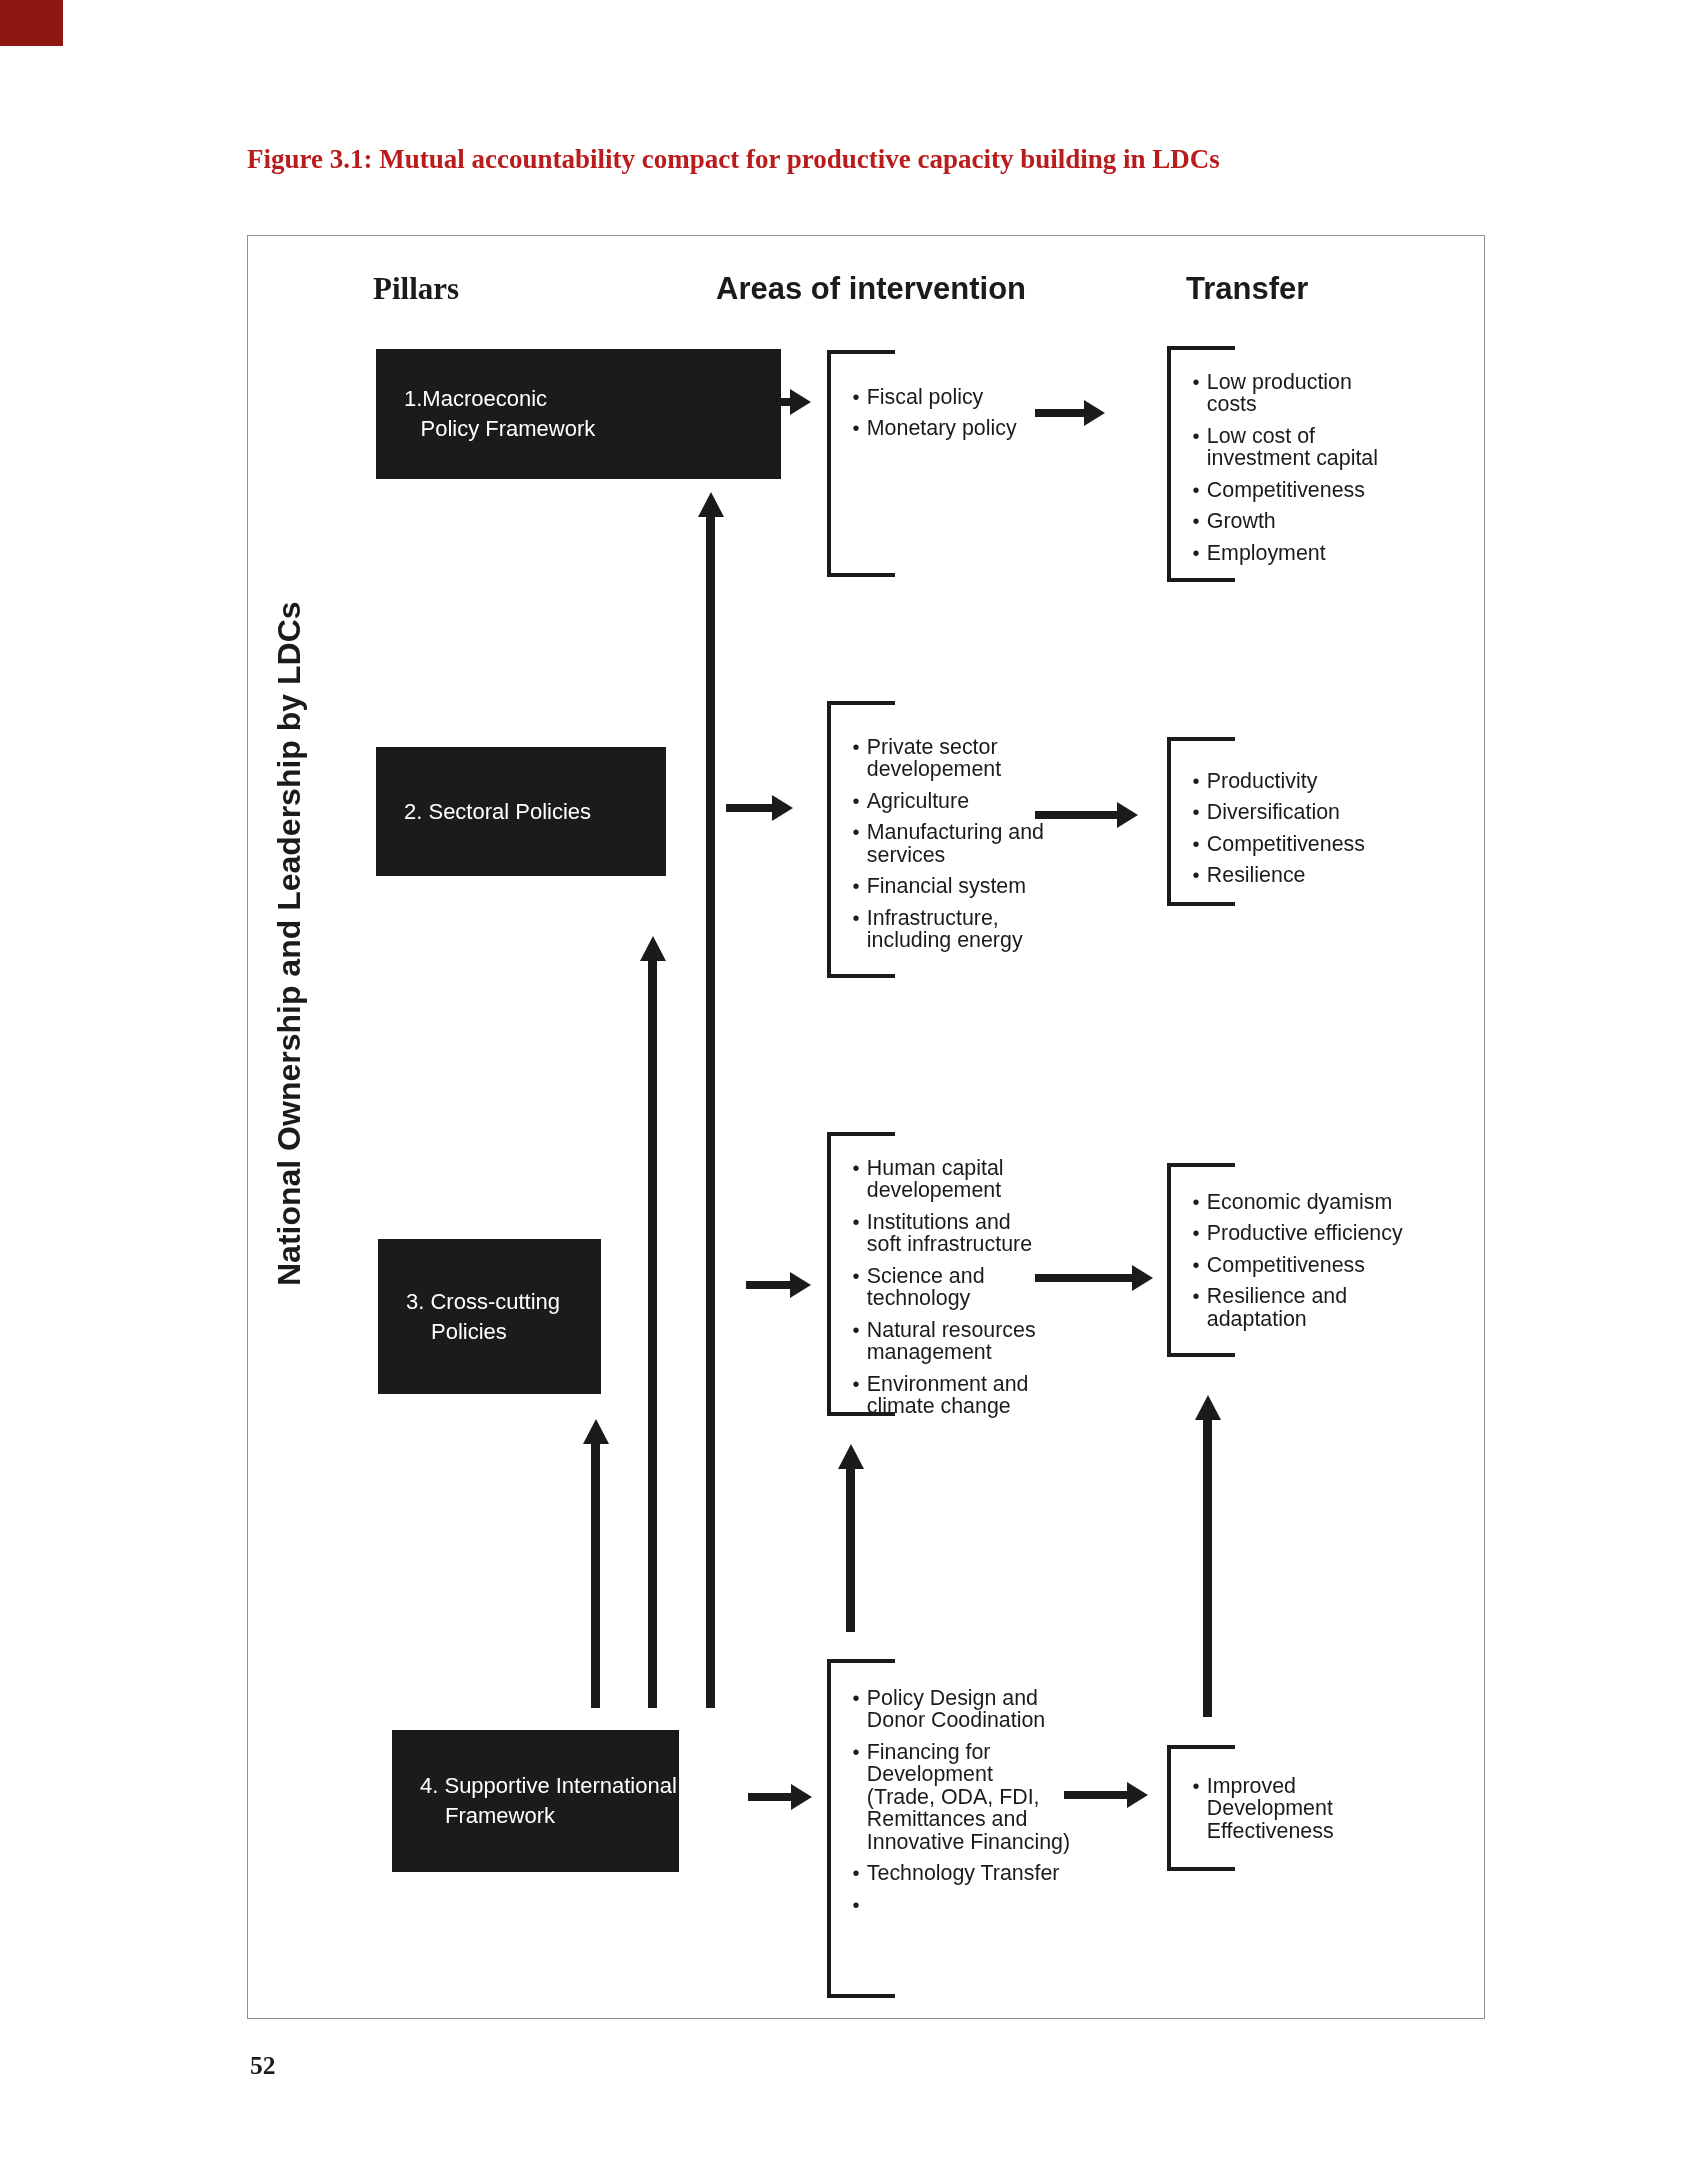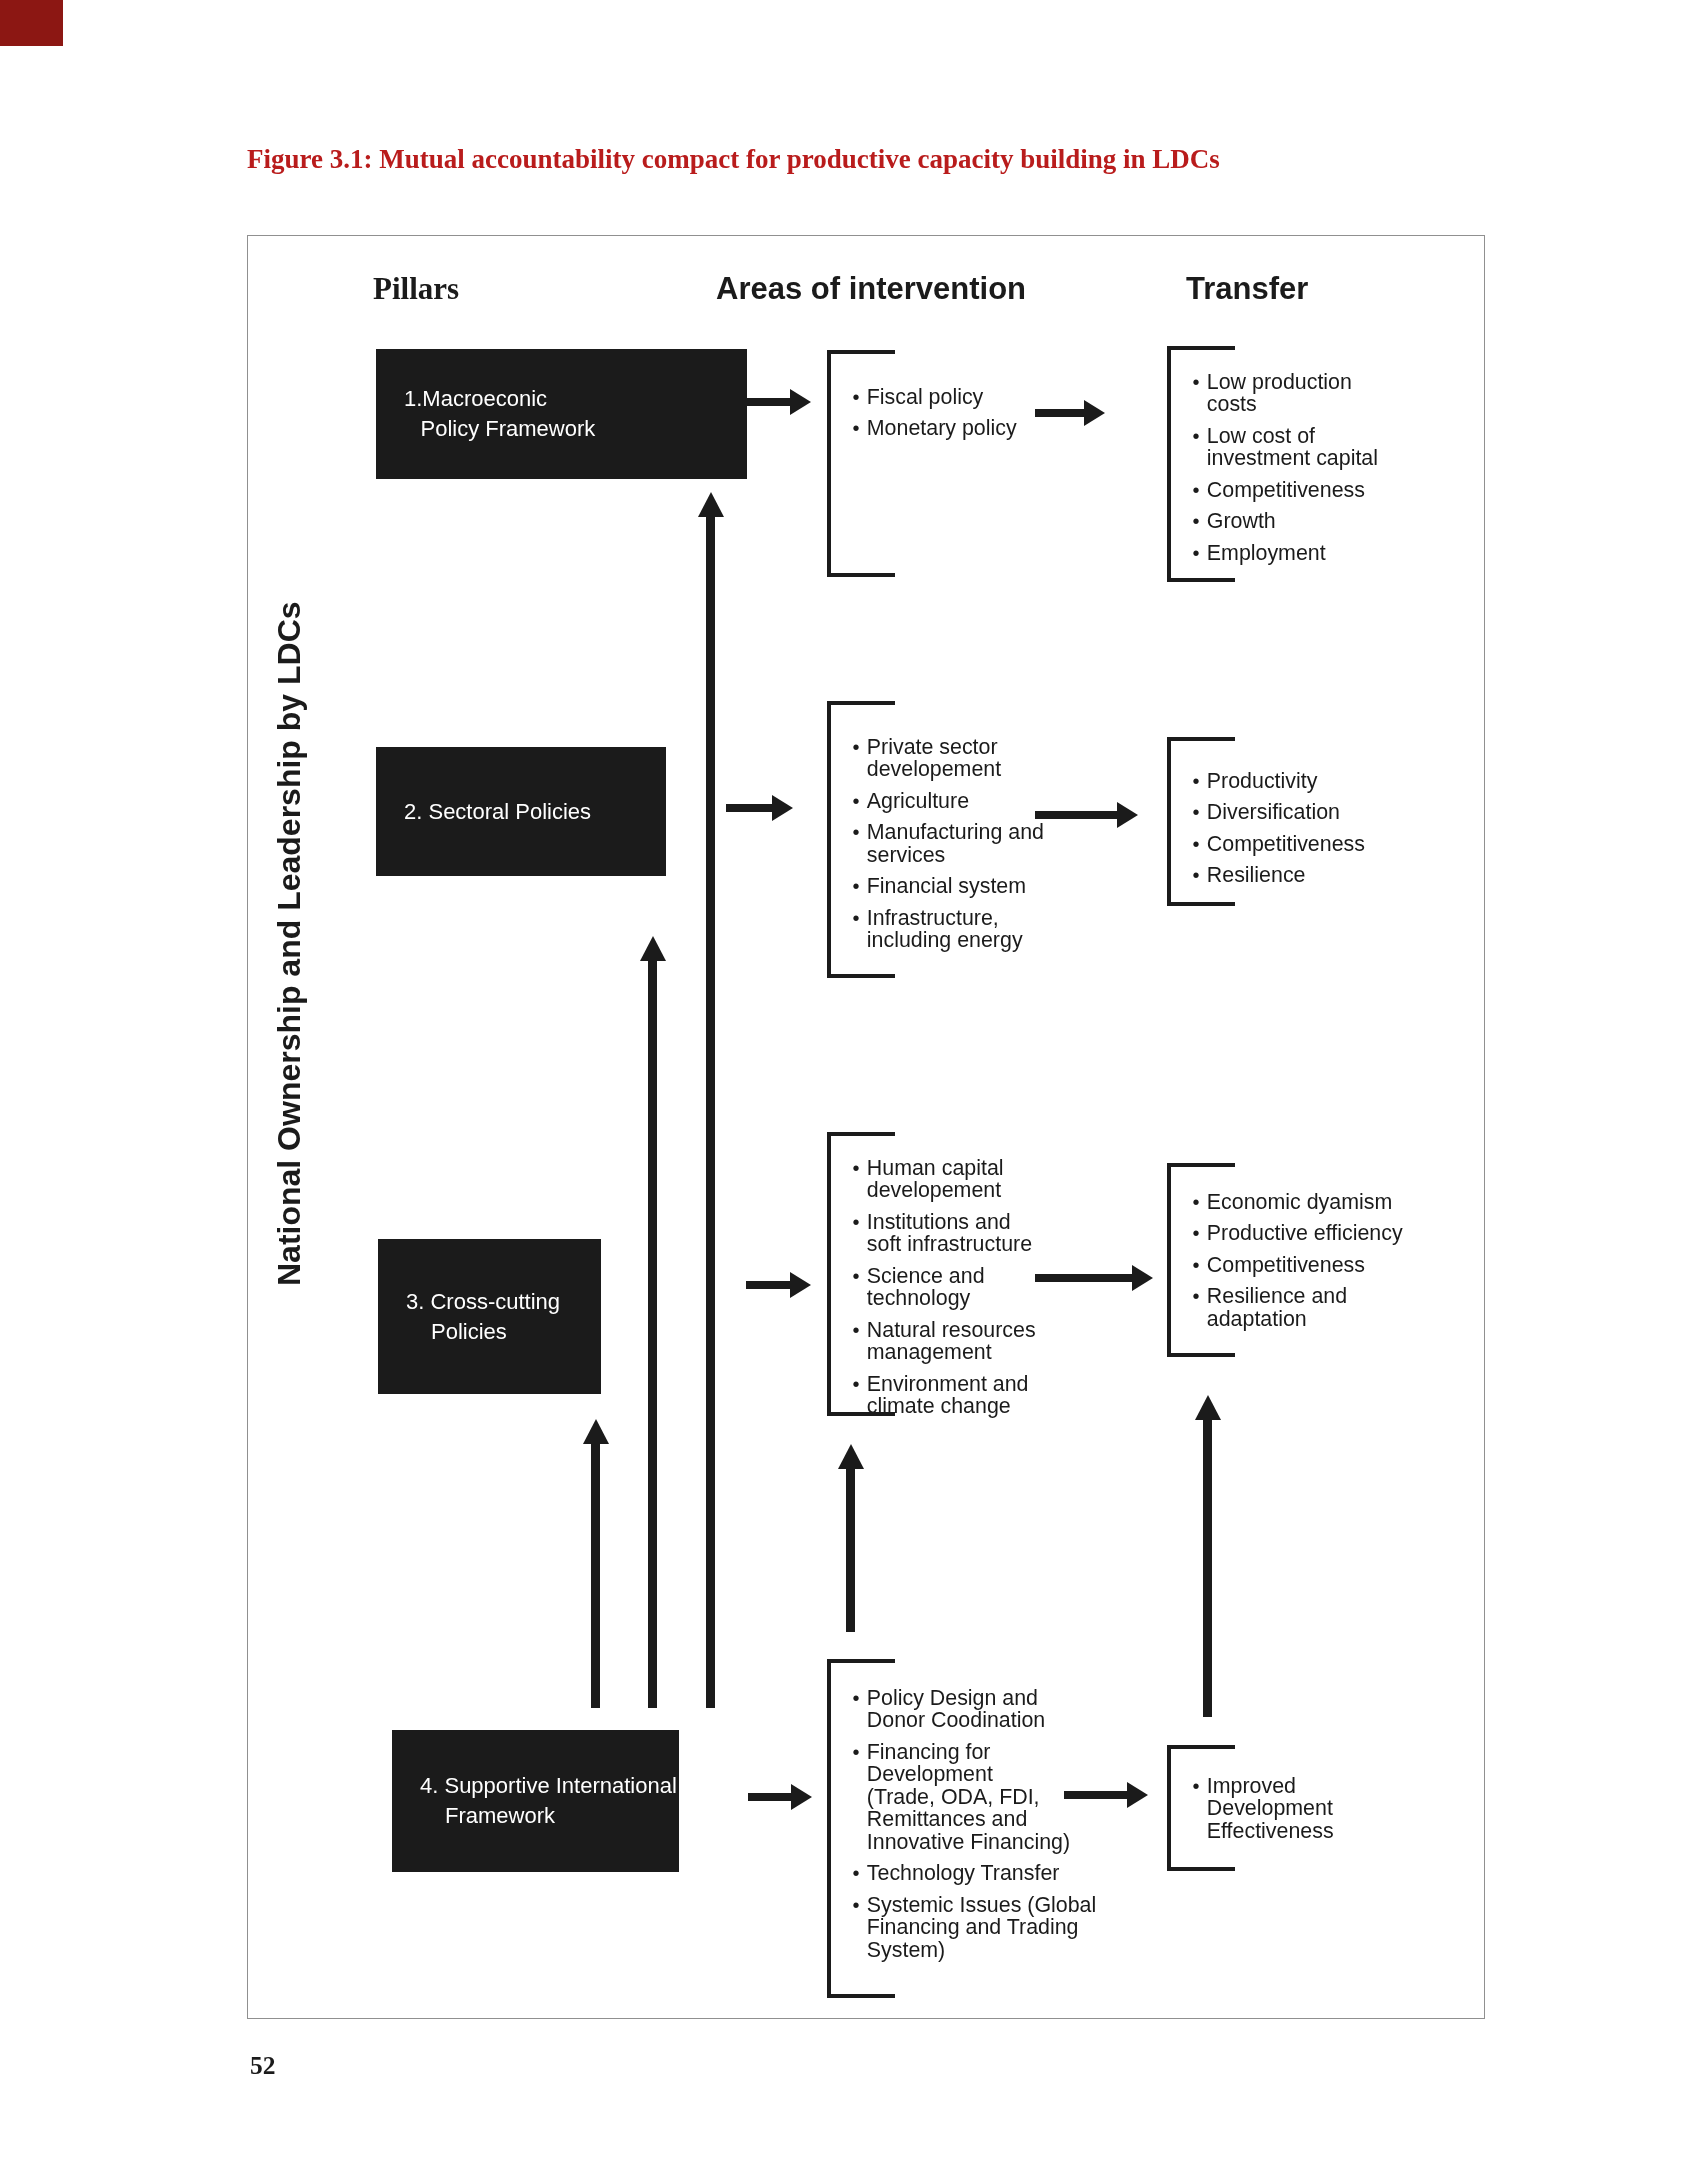--- a/index.html
+++ b/index.html
@@ -27,21 +27,21 @@
   }
   
   .pillar{
     position:absolute;background:#1b1b1b;color:#ffffff;
     font-size:22px;line-height:1.35;
     display:flex;flex-direction:column;justify-content:center;
     padding-left:28px;box-sizing:border-box;
   }
   .pillar .l2{padding-left:16.5px;}
   .pillar .l2:empty{display:none;}
-  .p1{left:128px;top:113px;width:371px;height:130px;}
+  .p1{left:128px;top:113px;width:405px;height:130px;}
   .p2{left:128px;top:511px;width:290px;height:129px;}
   .p3{left:130px;top:1003px;width:223px;height:155px;}
   .p3 .l2,.p4 .l2{padding-left:25px;}
   .p4{left:144px;top:1494px;width:287px;height:142px;}
   
   .bracket{position:absolute;border-left:4.1px solid #1b1b1b;box-sizing:border-box;}
   .bracket::before,.bracket::after{
     content:"";position:absolute;left:-4.1px;width:68px;height:4.1px;background:#1b1b1b;
   }
   .bracket::before{top:0;}
@@ -214,23 +214,20 @@
 (Trade, ODA, FDI,
 Remittances and
 Innovative Financing)</span>
         </div>
       <div class="item">
           <span class="b"></span>
           <span class="t">Technology Transfer</span>
         </div>
       <div class="item">
           <span class="b"></span>
-          <span class="t">Systemic Issues (Global
-Financing and Trading
-System)</span>
         </div>
     </div>
   </div>
 
   <div class="bracket br1">
     <div class="items it-o1">
       <div class="item">
           <span class="b"></span>
           <span class="t">Low production
 costs</span>

